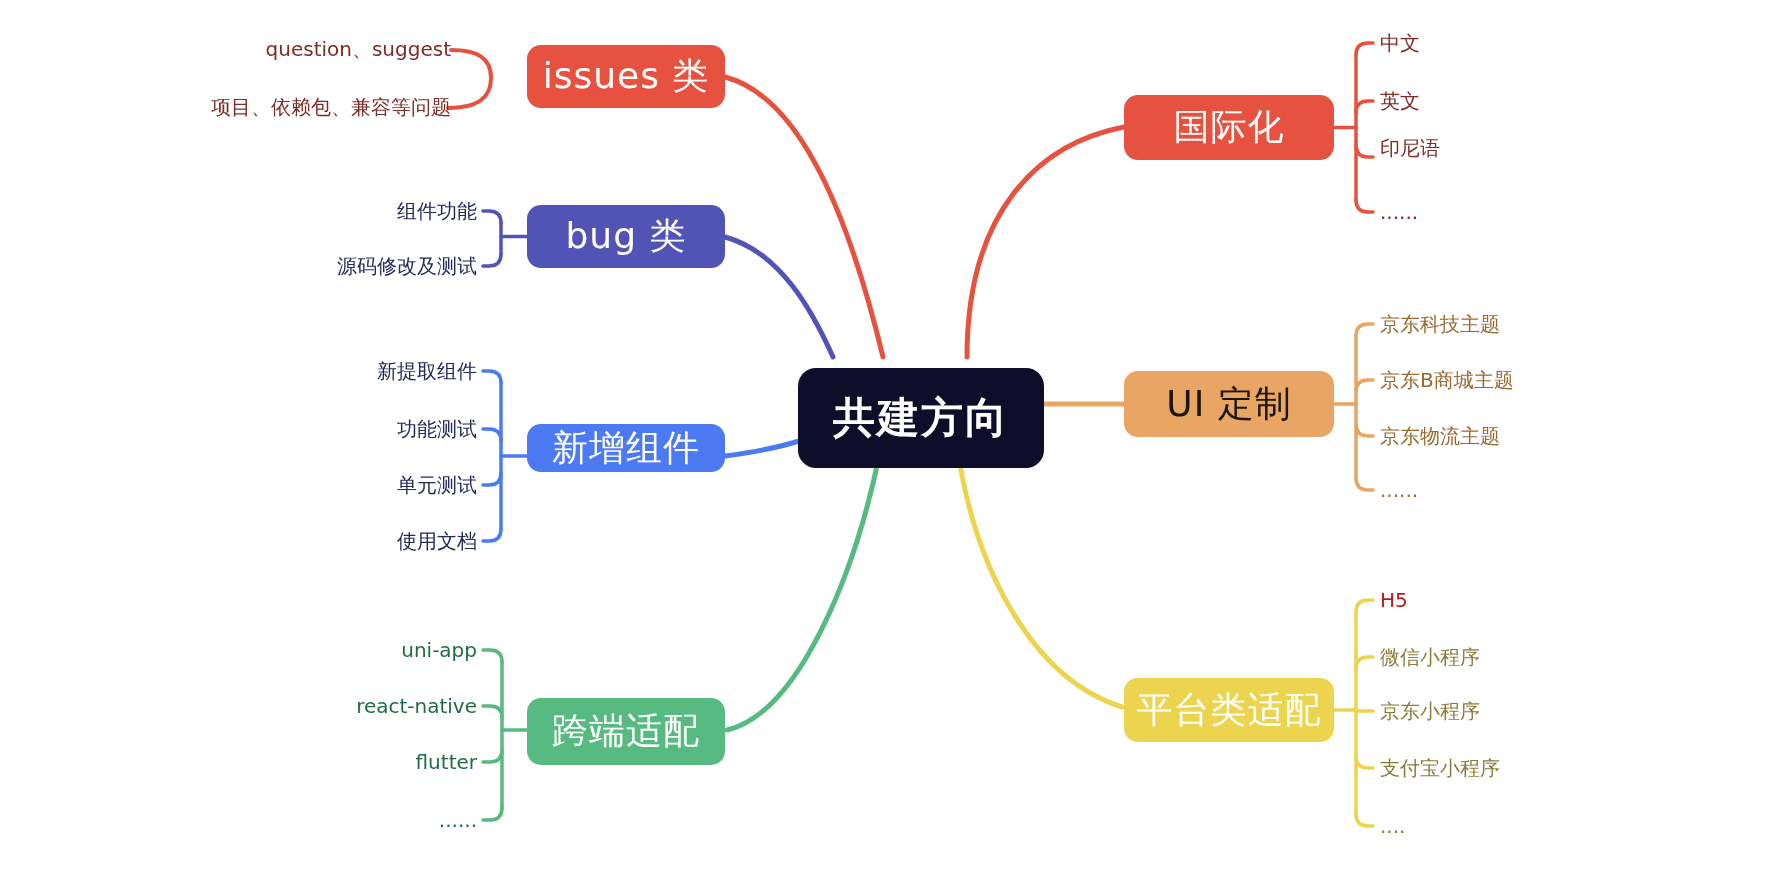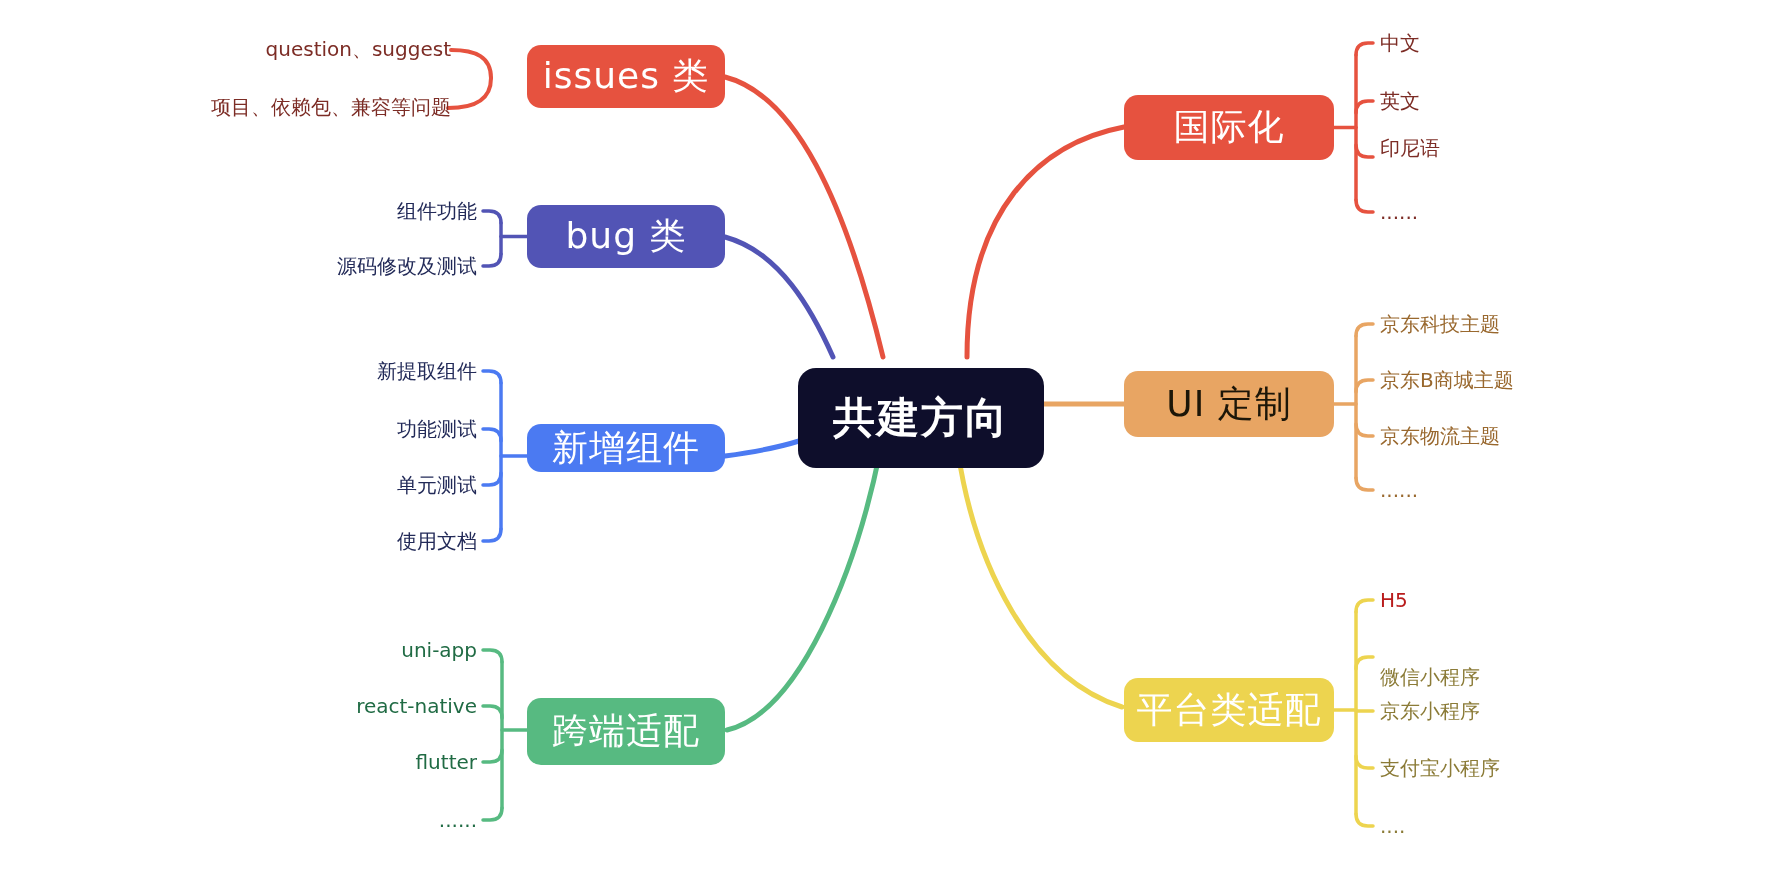--- a/index.html
+++ b/index.html
@@ -111,17 +111,17 @@
       <span>UI 定制</span>
     </div>
     <div class="leaf right" style="left: 1380px; top: 309px; width: 360px; color: rgb(153, 104, 46);">京东科技主题</div>
     <div class="leaf right" style="left: 1380px; top: 365px; width: 360px; color: rgb(153, 104, 46);">京东B商城主题</div>
     <div class="leaf right" style="left: 1380px; top: 421px; width: 360px; color: rgb(153, 104, 46);">京东物流主题</div>
     <div class="leaf right" style="left: 1380px; top: 475px; width: 360px; color: rgb(153, 104, 46);">......</div>
     <div class="node" style="left: 1124px; top: 678px; width: 210px; height: 64px; background: rgb(237, 212, 79); color: rgb(255, 255, 255);">
       <span>平台类适配</span>
     </div>
     <div class="leaf right" style="left: 1380px; top: 585px; width: 360px; color: #b91c1c;">H5</div>
-    <div class="leaf right" style="left: 1380px; top: 642px; width: 360px; color: rgb(139, 123, 55); margin-top: 20px;">微信小程序</div>
+    <div class="leaf right" style="left: 1380px; top: 642px; width: 360px; color: rgb(139, 123, 55);">微信小程序</div>
     <div class="leaf right" style="left: 1380px; top: 696px; width: 360px; color: rgb(139, 123, 55);">京东小程序</div>
     <div class="leaf right" style="left: 1380px; top: 753px; width: 360px; color: rgb(139, 123, 55);">支付宝小程序</div>
     <div class="leaf right" style="left: 1380px; top: 811px; width: 360px; color: rgb(139, 123, 55);">....</div>
   </div>
 
 </body></html>

